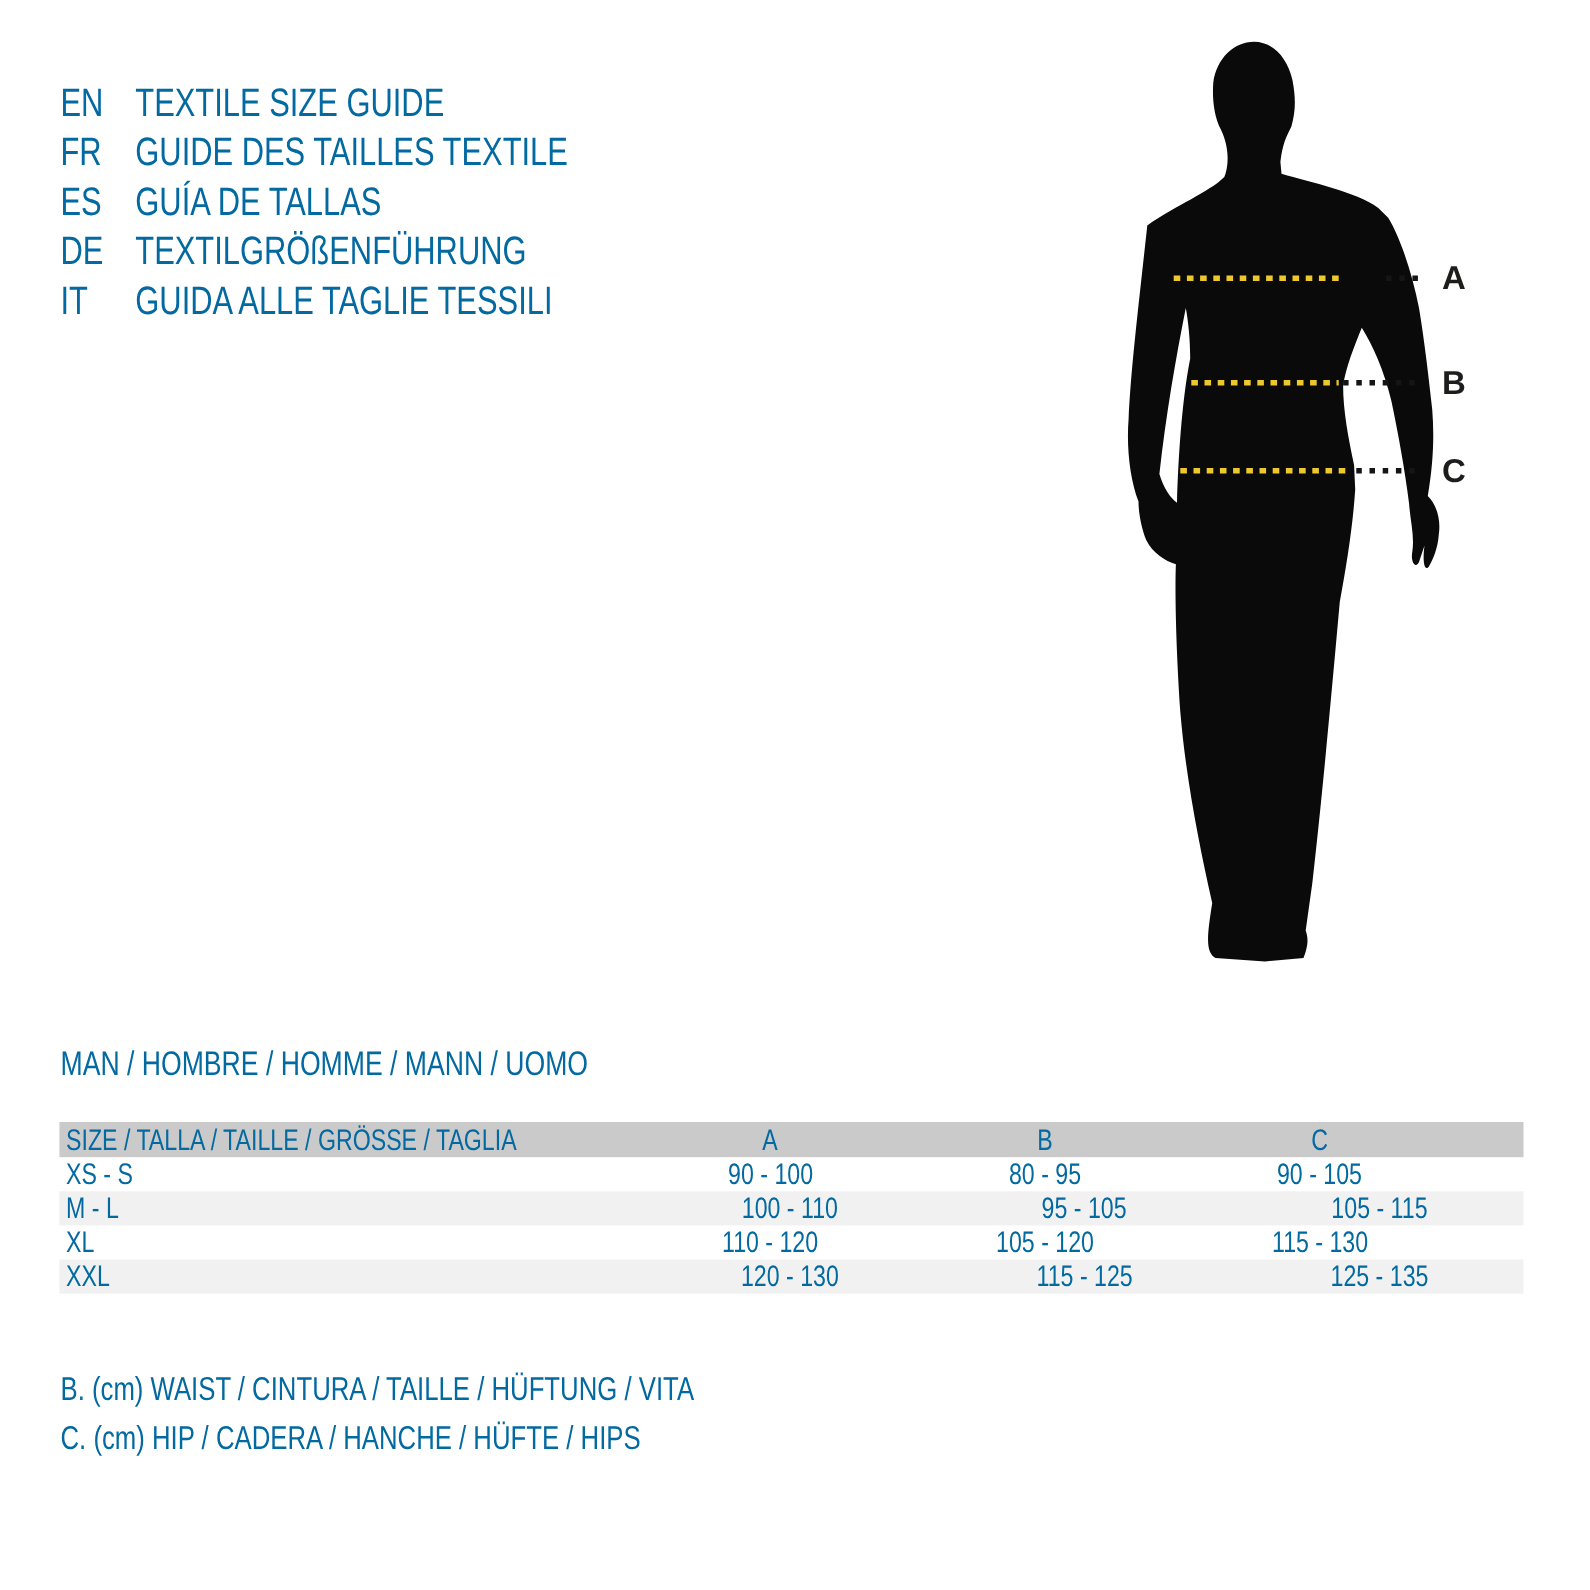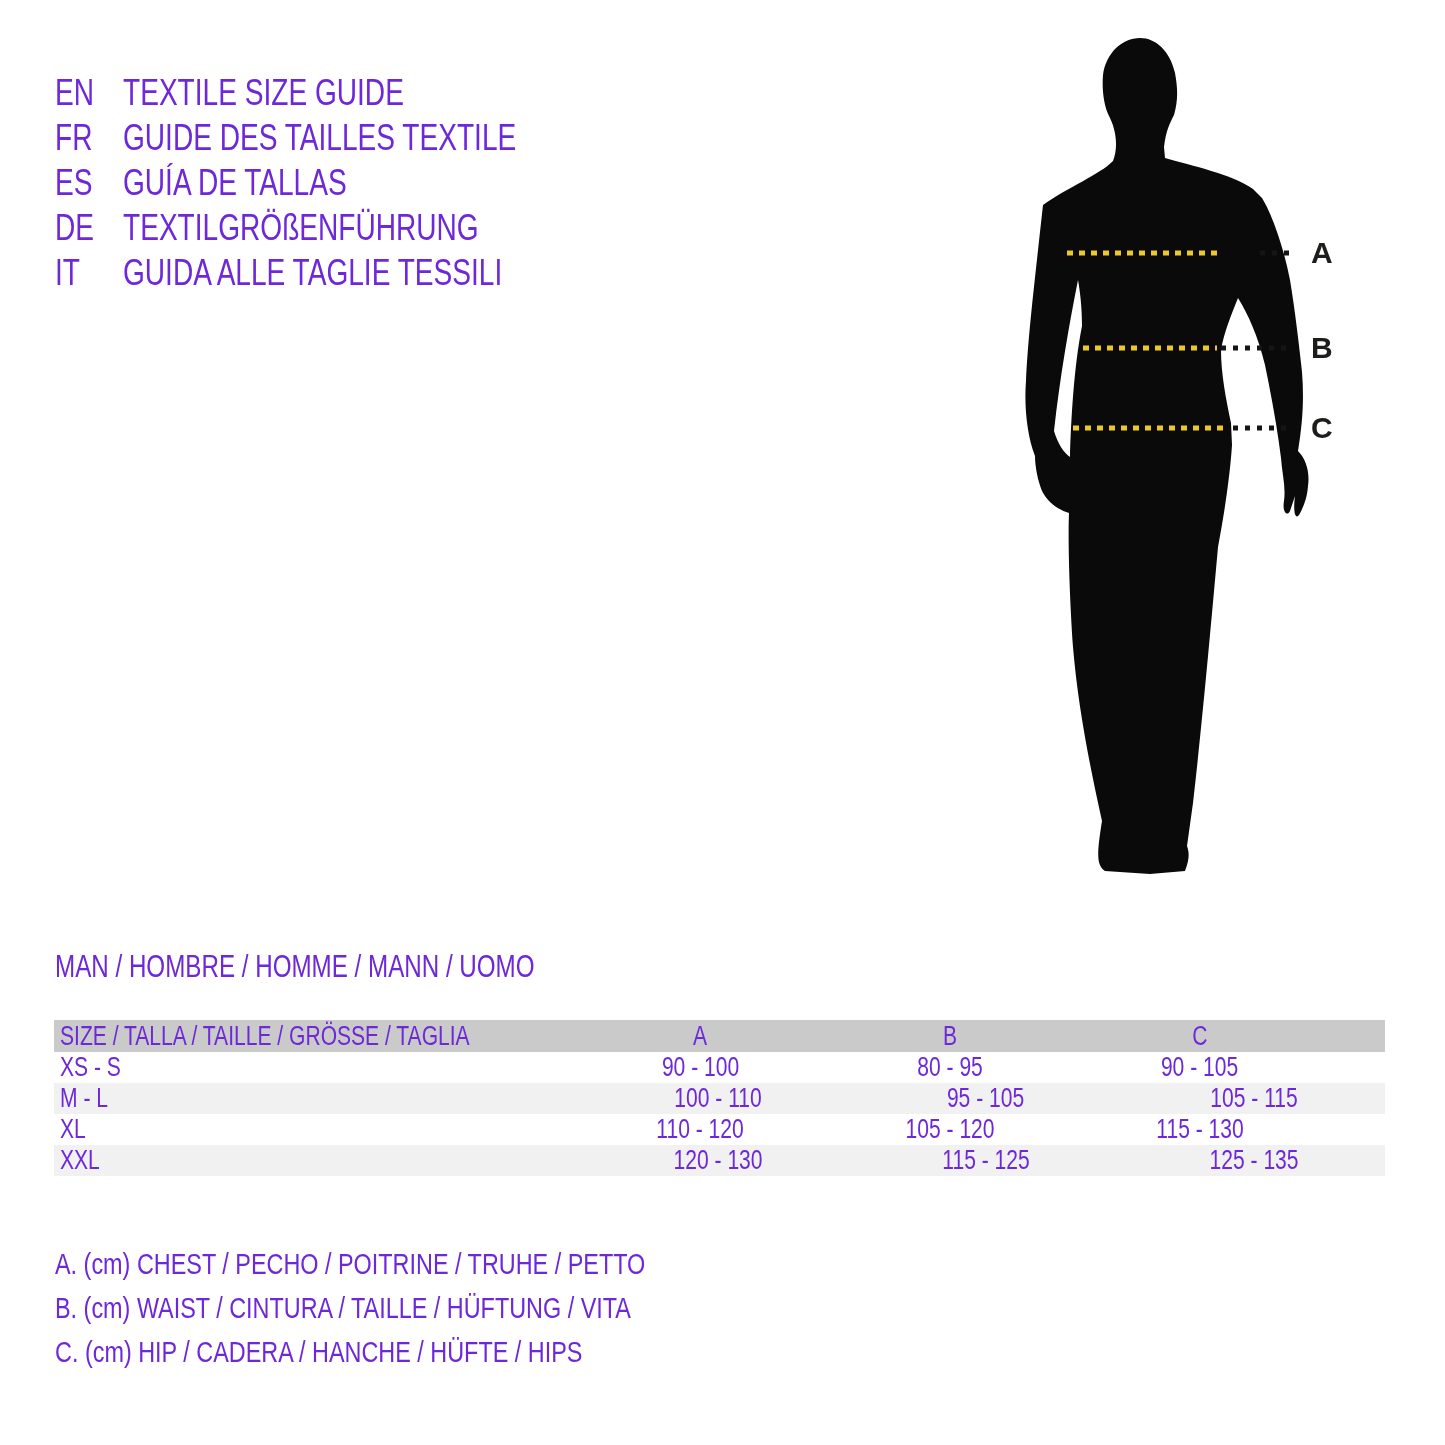--- a/index.html
+++ b/index.html
@@ -1,18 +1,18 @@
 <!DOCTYPE html>
 <html><head>
 <meta charset="utf-8">
 <style>
   html,body { margin:0; padding:0; background:#ffffff; }
   .page {
     position:relative; width:1445px; height:1445px; background:#ffffff;
-    font-family:"Liberation Sans", sans-serif; color:#6d28d9; overflow:hidden;
+    font-family:"Liberation Sans", sans-serif; color:#0369a1; overflow:hidden;
   }
   
   .cond { display:inline-block; transform:scaleX(0.78); transform-origin:0 50%; white-space:nowrap; }
   .cond.ctr { transform-origin:50% 50%; }
 
   
   .lang-block { position:absolute; left:55px; top:70px; }
   .lang-row { display:flex; height:45px; line-height:45px; font-size:36px; }
   .lang-code { width:68px; flex:0 0 68px; }
 
@@ -161,18 +161,17 @@
     </div>
     <div class="t-row stripe">
       <span class="t-cell-label"><span class="cond">XXL</span></span>
       <span class="t-cell"><span class="cond ctr">120 - 130</span></span>
       <span class="t-cell"><span class="cond ctr">115 - 125</span></span>
       <span class="t-cell"><span class="cond ctr">125 - 135</span></span>
     </div>
   </div>
 
   <div class="legend">
-    <div class="legend-line"><span class="cond">A. (cm) CHEST / PECHO / POITRINE / TRUHE / PETTO</span></div>
     <div class="legend-line"><span class="cond">B. (cm) WAIST / CINTURA / TAILLE / HÜFTUNG / VITA</span></div>
     <div class="legend-line"><span class="cond">C. (cm) HIP / CADERA / HANCHE / HÜFTE / HIPS</span></div>
   </div>
 
 </div>
 
 </body></html>

